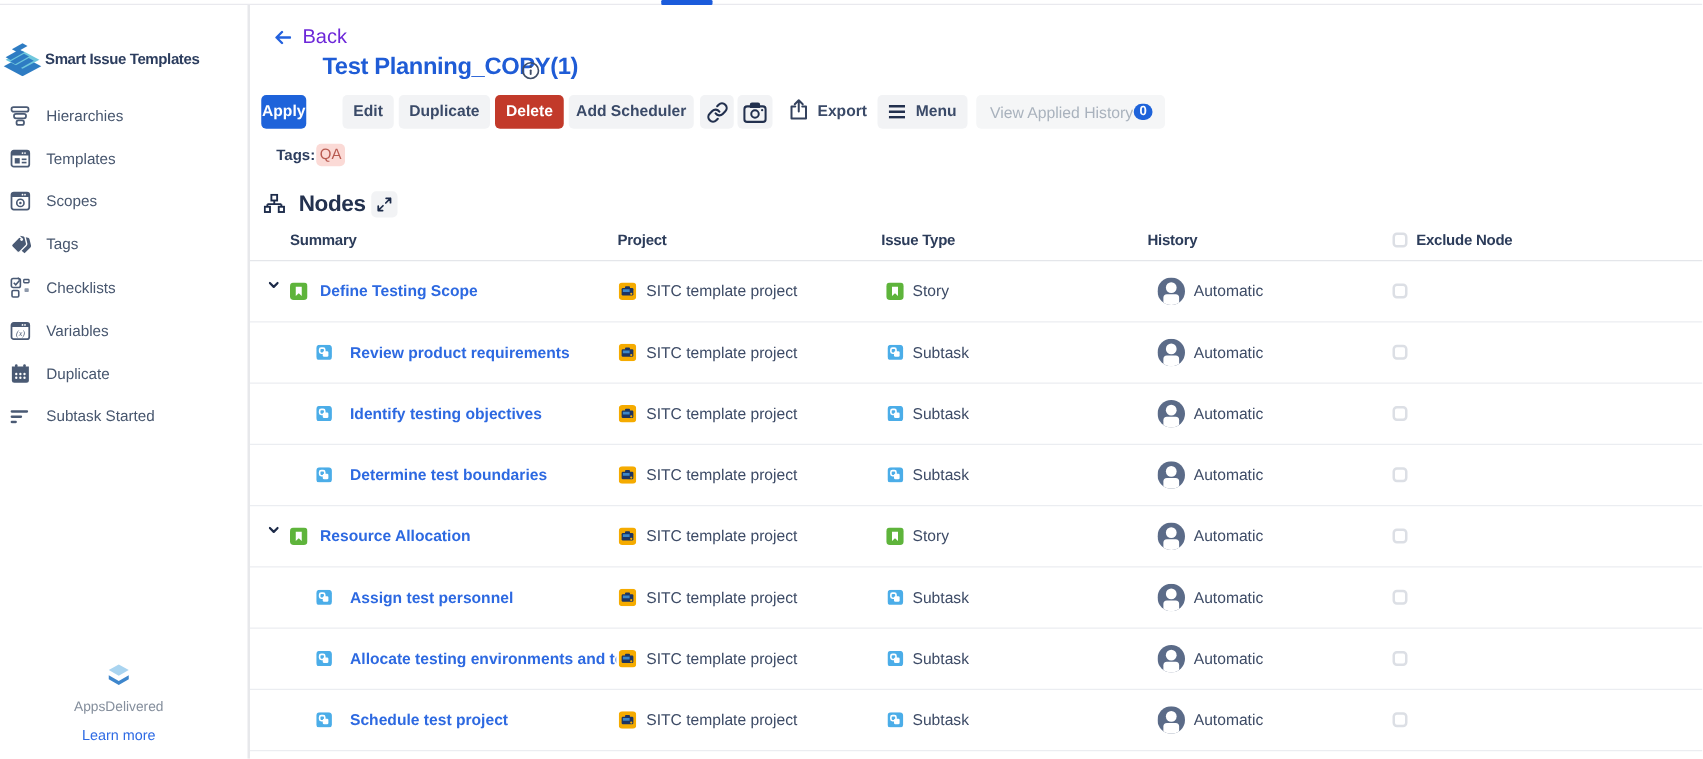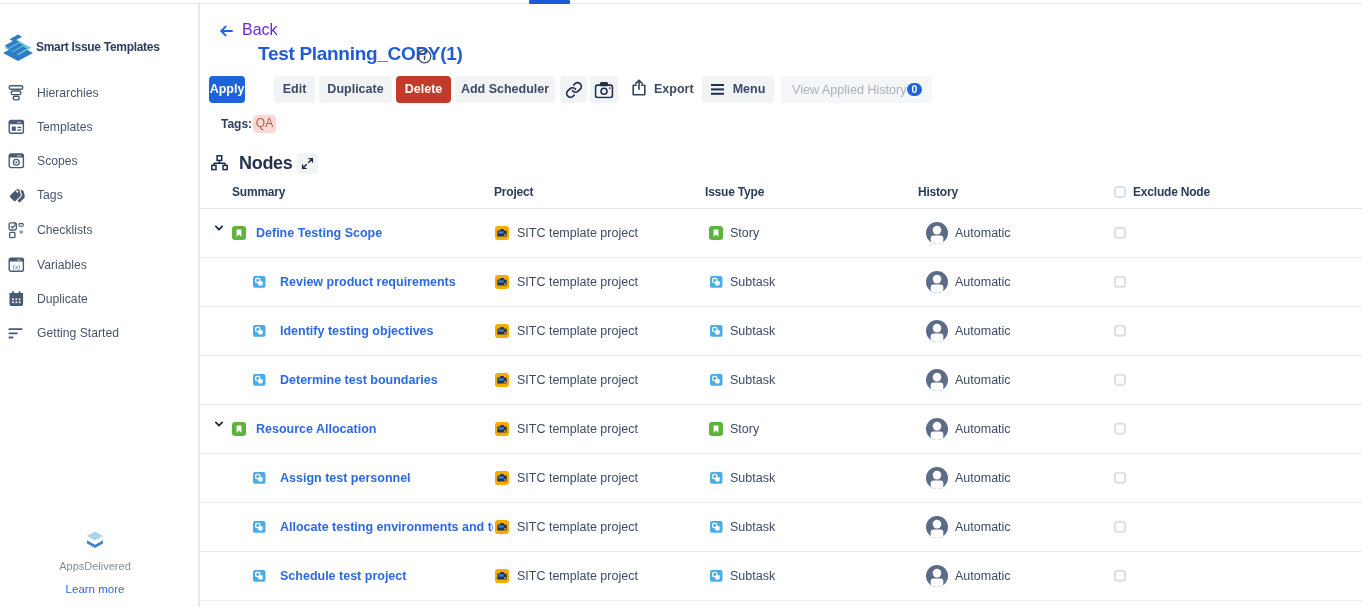--- a/index.html
+++ b/index.html
@@ -163,21 +163,21 @@
     </svg>
         <span class="lbl">Duplicate</span>
       </div>
 
     <div class="navitem" style="top:317.2px;">
         <svg width="16" height="12" viewBox="0 0 16 12">
       <rect x="0.5" y="1.2" width="14" height="1.9" rx="0.9" fill="#4a5a74"></rect>
       <rect x="0.5" y="5.4" width="9.2" height="1.9" rx="0.9" fill="#4a5a74"></rect>
       <rect x="0.5" y="9.6" width="5" height="1.9" rx="0.9" fill="#4a5a74"></rect>
     </svg>
-        <span class="lbl">Getting Started</span>
+        <span class="lbl">Subtask Started</span>
       </div>
   </div>
   <div id="sideborder"></div>
 
   <div id="adblock"><svg width="18" height="19" viewBox="0 0 18 19">
     <polygon points="9,0.5 17,5 9,9.5 1,5" fill="#a9d4f0"></polygon>
     <polygon points="1,9.2 9,13.7 17,9.2 17,12.4 9,16.9 1,12.4" fill="#3e86cc"></polygon>
   </svg></div>
   <div id="adname">AppsDelivered</div>
   <div id="adlearn">Learn more</div>

